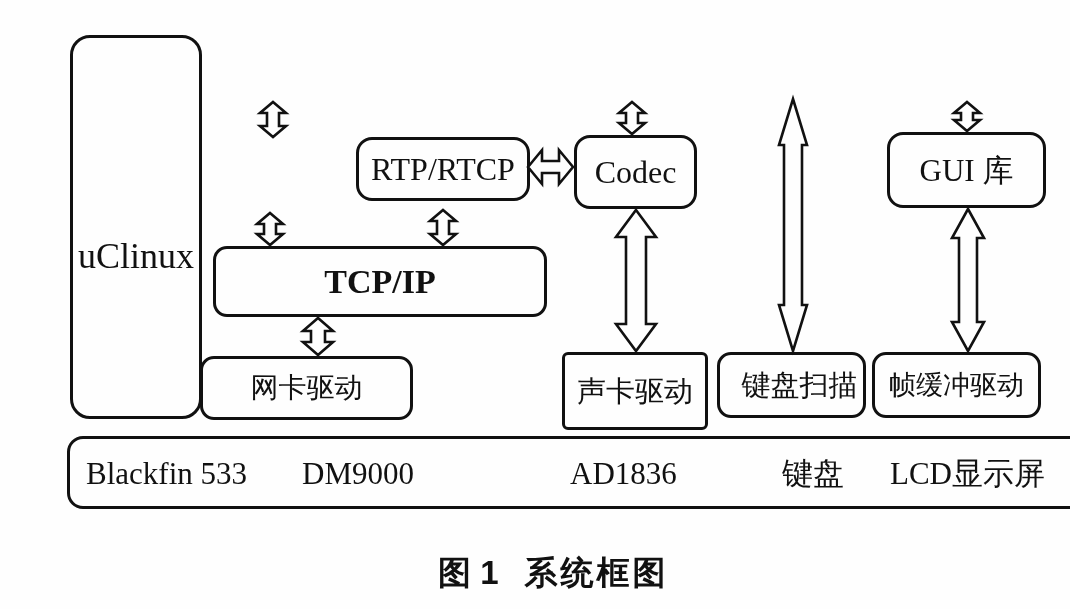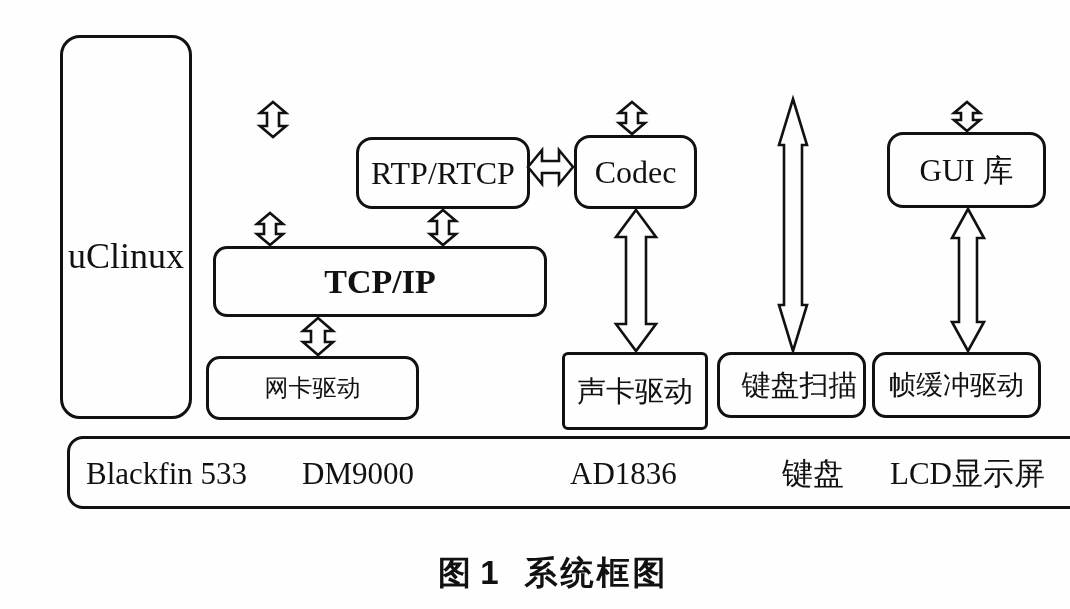--- a/index.html
+++ b/index.html
@@ -48,30 +48,30 @@
     font-size:33px;
     z-index:2;
     line-height:1;
   }
 </style>
 </head>
 <body>
 
 <div id="stage">
 
-  <div class="box" style="left:60px;top:35px;width:132px;height:384px;border-radius:20px;font-size:36px;padding-top:58px;">uClinux</div>
+  <div class="box" style="left:70px;top:35px;width:132px;height:384px;border-radius:20px;font-size:36px;padding-top:58px;">uClinux</div>
 
 
-  <div class="box" style="left:356px;top:137px;width:174px;height:72px;border-radius:16px;font-size:32px;">RTP/RTCP</div>
+  <div class="box" style="left:356px;top:137px;width:174px;height:64px;border-radius:16px;font-size:32px;">RTP/RTCP</div>
   <div class="box" style="left:574px;top:135px;width:123px;height:74px;border-radius:16px;font-size:32px;">Codec</div>
   <div class="box" style="left:887px;top:132px;width:159px;height:76px;border-radius:16px;font-size:31px;">GUI 库</div>
 
   <div class="box" style="left:213px;top:246px;width:334px;height:71px;border-radius:14px;font-size:34px;font-weight:bold;">TCP/IP</div>
 
-  <div class="box" style="left:206px;top:356px;width:213px;height:64px;border-radius:14px;font-size:24px;">网卡驱动</div>
+  <div class="box" style="left:200px;top:356px;width:213px;height:64px;border-radius:14px;font-size:28px;">网卡驱动</div>
   <div class="box" style="left:562px;top:352px;width:146px;height:78px;border-radius:6px;font-size:29px;">声卡驱动</div>
   <div class="box" style="left:717px;top:352px;width:149px;height:66px;border-radius:14px;font-size:29px;padding-left:16px;">键盘扫描</div>
   <div class="box" style="left:872px;top:352px;width:169px;height:66px;border-radius:14px;font-size:27px;">帧缓冲驱动</div>
 
   <div class="box" style="left:67px;top:436px;width:1022px;height:73px;border-radius:16px;justify-content:flex-start;">
     <span class="hw-item" style="left:16px;">Blackfin 533</span>
     <span class="hw-item" style="left:232px;">DM9000</span>
     <span class="hw-item" style="left:500px;">AD1836</span>
     <span class="hw-item" style="left:712px;">键盘</span>
     <span class="hw-item" style="left:820px;">LCD显示屏</span>

